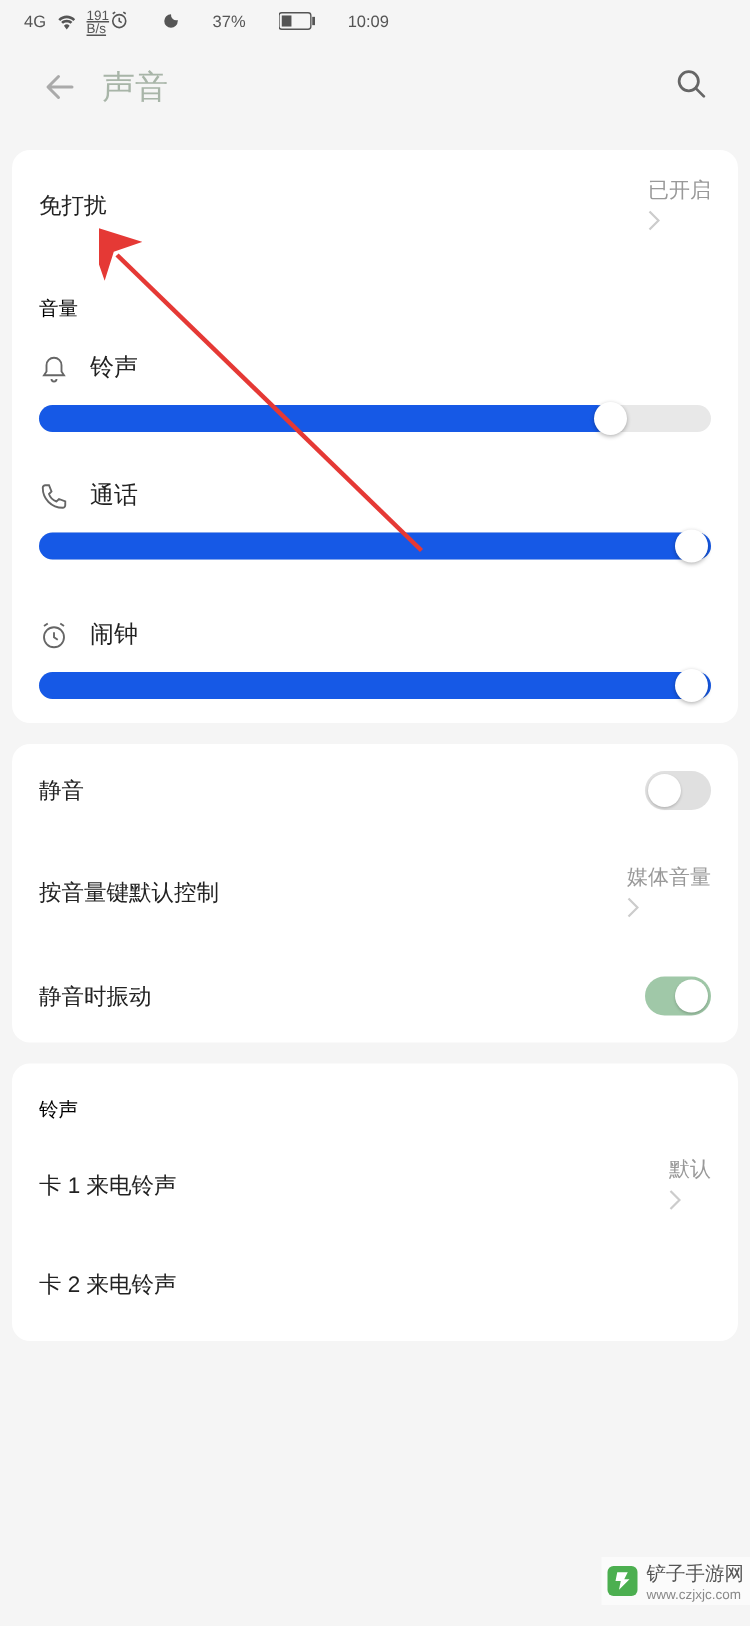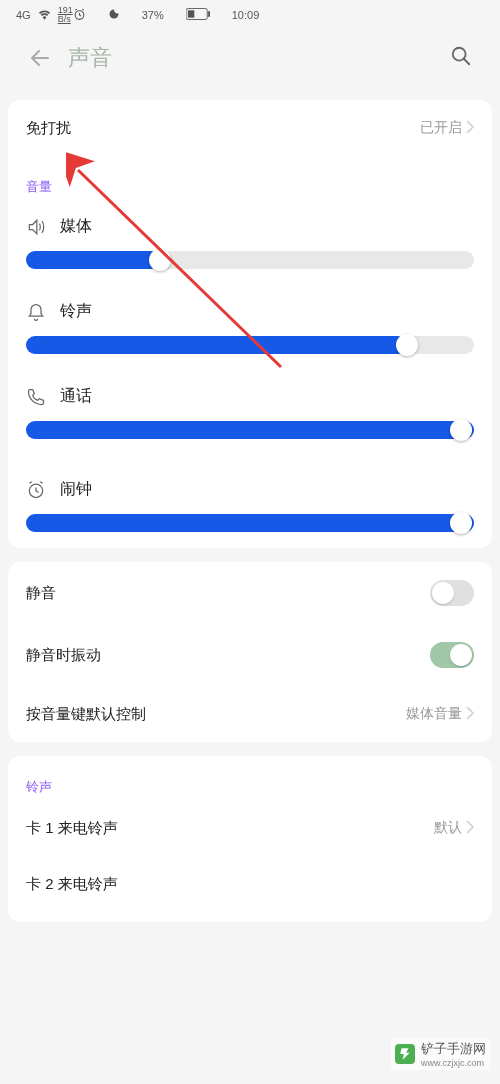--- a/index.html
+++ b/index.html
@@ -42,25 +42,25 @@
       overflow: hidden;
     }
     .row {
       display: flex;
       align-items: center;
       padding: 18px 18px;
       min-height: 56px;
       cursor: pointer;
     }
     .row-label { font-size: 15px; color: #222; }
-    .row-value { margin-left: auto; color: #999; font-size: 14px; display: flex; align-items: flex-end; gap: 4px; }
+    .row-value { margin-left: auto; color: #999; font-size: 14px; display: flex; align-items: flex-start; gap: 4px; flex-direction: column; }
     .chev { color: #ccc; }
     .section-title {
       font-size: 13px;
-      color: #8b5cf6;
+      color: #000000;
       padding: 22px 18px 4px;
     }
     .slider-block { padding: 6px 18px 16px; }
     .slider-head { display: flex; align-items: center; gap: 14px; margin-bottom: 14px; margin-top: 10px; }
     .slider-head .icon { color: #666; display: flex; }
     .slider-label { font-size: 16px; color: #222; }
     .slider-track {
       position: relative;
       height: 18px;
       background: #e8e8e8;
@@ -104,21 +104,21 @@
     .arrow-annotation {
       position: absolute;
       top: 152px;
       left: 66px;
       pointer-events: none;
       z-index: 10;
     }
     .watermark {
       position: absolute;
       bottom: 14px;
-      right: 10px;
+      right: 0;
       display: flex;
       align-items: center;
       gap: 6px;
       font-size: 13px;
       color: #555;
       background: rgba(255,255,255,0.6);
       padding: 2px 4px;
     }
     .wm-logo {
       width: 20px; height: 20px;
@@ -195,35 +195,20 @@
         <span>已开启</span>
         <span class="chev">
           <svg width="8" height="14" viewBox="0 0 8 14">
               <path d="M1 1l6 6-6 6" stroke="#ccc" stroke-width="1.5" fill="none"></path>
             </svg>
         </span>
       </span>
     </div>
     <div class="section-title">音量</div>
 
-    <div class="slider-block">
-      <div class="slider-head">
-        <span class="icon">
-          <svg width="20" height="20" viewBox="0 0 24 24">
-              <path d="M4 9v6h4l5 5V4L8 9H4z" fill="none" stroke="#666" stroke-width="1.5"></path>
-              <path d="M16 8c1.5 1 1.5 7 0 8M19 5c3 3 3 11 0 14" fill="none" stroke="#666" stroke-width="1.5"></path>
-            </svg>
-        </span>
-        <span class="slider-label">媒体</span>
-      </div>
-      <div class="slider-track">
-        <div class="slider-fill" style="width:30%"></div>
-        <div class="slider-thumb" style="left:30%"></div>
-      </div>
-    </div>
 
     <div class="slider-block">
       <div class="slider-head">
         <span class="icon">
           <svg width="20" height="20" viewBox="0 0 24 24">
               <path d="M12 3a6 6 0 00-6 6v5l-2 3h16l-2-3V9a6 6 0 00-6-6zM10 20a2 2 0 004 0" fill="none" stroke="#666" stroke-width="1.5"></path>
             </svg>
         </span>
         <span class="slider-label">铃声</span>
       </div>
@@ -266,35 +251,35 @@
   </div>
 
   <div class="card">
     <div class="row">
       <span class="row-label">静音</span>
       <div class="toggle toggle-off">
           <div class="toggle-knob"></div>
         </div>
     </div>
     <div class="row">
-      <span class="row-label">静音时振动</span>
-      <div class="toggle toggle-on">
-          <div class="toggle-knob"></div>
-        </div>
-    </div>
-    <div class="row">
       <span class="row-label">按音量键默认控制</span>
       <span class="row-value">
         <span>媒体音量</span>
         <span class="chev">
           <svg width="8" height="14" viewBox="0 0 8 14">
               <path d="M1 1l6 6-6 6" stroke="#ccc" stroke-width="1.5" fill="none"></path>
             </svg>
         </span>
       </span>
+    </div>
+    <div class="row">
+      <span class="row-label">静音时振动</span>
+      <div class="toggle toggle-on">
+          <div class="toggle-knob"></div>
+        </div>
     </div>
   </div>
 
   <div class="card" style="padding-bottom:10px">
     <div class="section-title">铃声</div>
     <div class="row">
       <span class="row-label">卡 1 来电铃声</span>
       <span class="row-value">
         <span>默认</span>
         <span class="chev">

